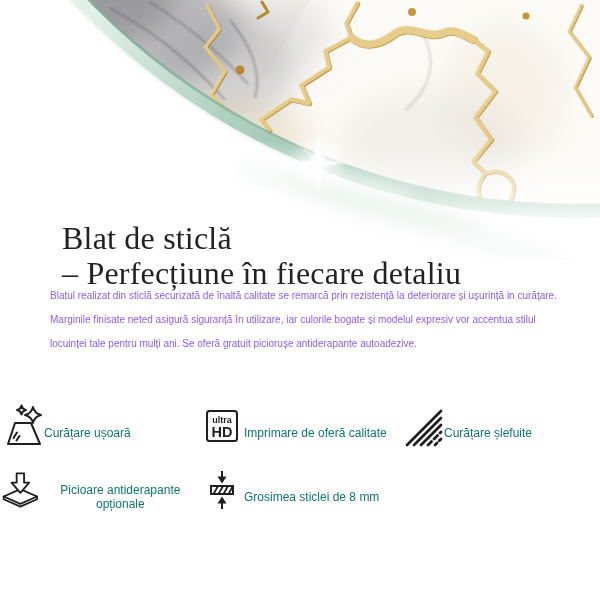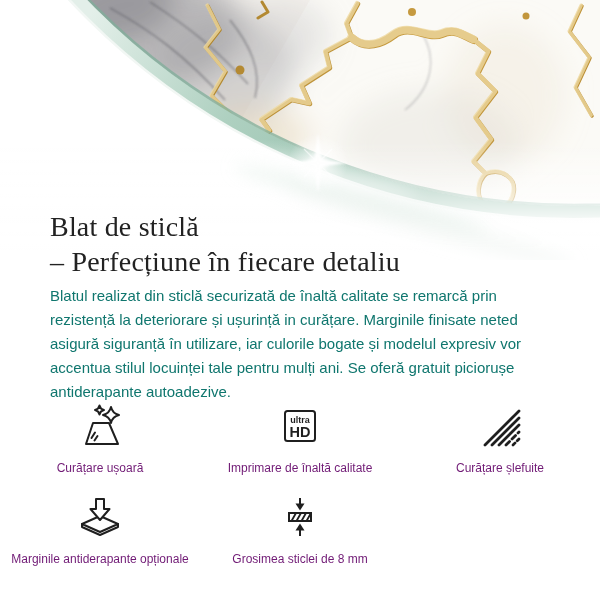--- a/index.html
+++ b/index.html
@@ -5,34 +5,34 @@
   html,body{margin:0;padding:0;background:#ffffff;}
   body{width:600px;height:600px;overflow:hidden;
        font-family:"Liberation Sans","DejaVu Sans",sans-serif;}
   .page{position:relative;width:600px;height:600px;background:#fff;}
 
   
   .hero{position:absolute;top:0;left:0;width:600px;height:260px;z-index:0;}
   .hero svg{display:block;}
 
   
-  .title{position:absolute;left:50px;top:209px;z-index:2;margin:0;
+  .title{position:absolute;left:50px;top:209px;z-index:2;margin:12px;
          font-family:"Liberation Serif","DejaVu Serif",serif;
-         font-weight:400;font-size:28px;line-height:35px;color:#222222;
+         font-weight:400;font-size:32px;line-height:35px;color:#222222;
          letter-spacing:0.2px;}
   .title span{display:block;}
   .lead{position:absolute;left:50px;top:284px;width:508px;z-index:2;margin:0;
-        font-size:15px;line-height:24px;color:#0f766e;}
+        font-size:10px;line-height:24px;color:#8b5cf6;}
 
   
   .features{position:absolute;left:0;top:404px;width:600px;z-index:2;
             display:grid;grid-template-columns:200px 200px 200px;row-gap:20px;}
-  .feature{display:flex;flex-direction:column;align-items:center;}
+  .feature{display:flex;flex-direction:row;align-items:center;}
   .feature-icon{width:44px;height:44px;}
-  .feature-label{margin-top:13px;font-size:12px;color:#701a75;text-align:center;
+  .feature-label{margin-top:13px;font-size:12px;color:#0f766e;text-align:center;
                  line-height:14px;}
   .ic{stroke:#1f1f1f;stroke-width:2;fill:none;stroke-linecap:round;stroke-linejoin:round;}
 </style>
 </head>
 <body>
 
 <div class="page">
 
   <div class="hero">
     <svg width="600" height="260" viewBox="0 0 600 260">
@@ -159,21 +159,21 @@
       </svg>
       <div class="feature-label">Curățare ușoară</div>
     </div>
 
     <div class="feature">
       <svg class="feature-icon" viewBox="0 0 44 44">
         <rect class="ic" x="7" y="7" width="30" height="30" rx="2.5" stroke-width="2.4"></rect>
         <text x="22" y="19" text-anchor="middle" font-size="9" font-weight="700" fill="#1f1f1f" font-family="Liberation Sans, DejaVu Sans, sans-serif">ultra</text>
         <text x="22" y="33" text-anchor="middle" font-size="14.5" font-weight="700" fill="#1f1f1f" font-family="Liberation Sans, DejaVu Sans, sans-serif">HD</text>
       </svg>
-      <div class="feature-label">Imprimare de înaltă calitate</div>
+      <div class="feature-label">Imprimare de oferă calitate</div>
     </div>
 
     <div class="feature">
       <svg class="feature-icon" viewBox="0 0 44 44">
         <g stroke="#1f1f1f" stroke-width="2.8" fill="none" stroke-linecap="round">
           <path d="M7,41 L41,7"></path>
           <path d="M14,41 L41,14"></path>
           <path d="M21,41 L41,21"></path>
           <path d="M28,41 L41,28" stroke-dasharray="5 3.5"></path>
           <path d="M35,41 L41,35" stroke-dasharray="3 3"></path>
@@ -184,21 +184,21 @@
 
 
     <div class="feature">
       <svg class="feature-icon" viewBox="0 0 44 44">
         <g class="ic">
           <path d="M4,29 L22,21 L40,29 L22,37 Z"></path>
           <path d="M4,29 L4,32 L22,40 L40,32 L40,29"></path>
           <path d="M18,4 L26,4 L26,14 L31.5,14 L22,25 L12.5,14 L18,14 Z" fill="#ffffff"></path>
         </g>
       </svg>
-      <div class="feature-label">Marginile antiderapante opționale</div>
+      <div class="feature-label">Picioare antiderapante opționale</div>
     </div>
 
     <div class="feature">
       <svg class="feature-icon" viewBox="0 0 44 44">
         <rect x="11" y="18" width="22" height="8" fill="#ffffff" stroke="#1f1f1f" stroke-width="2"></rect>
         <g stroke="#1f1f1f" stroke-width="1.8" fill="none">
           <path d="M13.5,26 L18,18 M18.5,26 L23,18 M23.5,26 L28,18 M28.5,26 L33,18"></path>
         </g>
         <g fill="#1f1f1f" stroke="none">
           <rect x="21" y="3" width="2" height="6"></rect>

